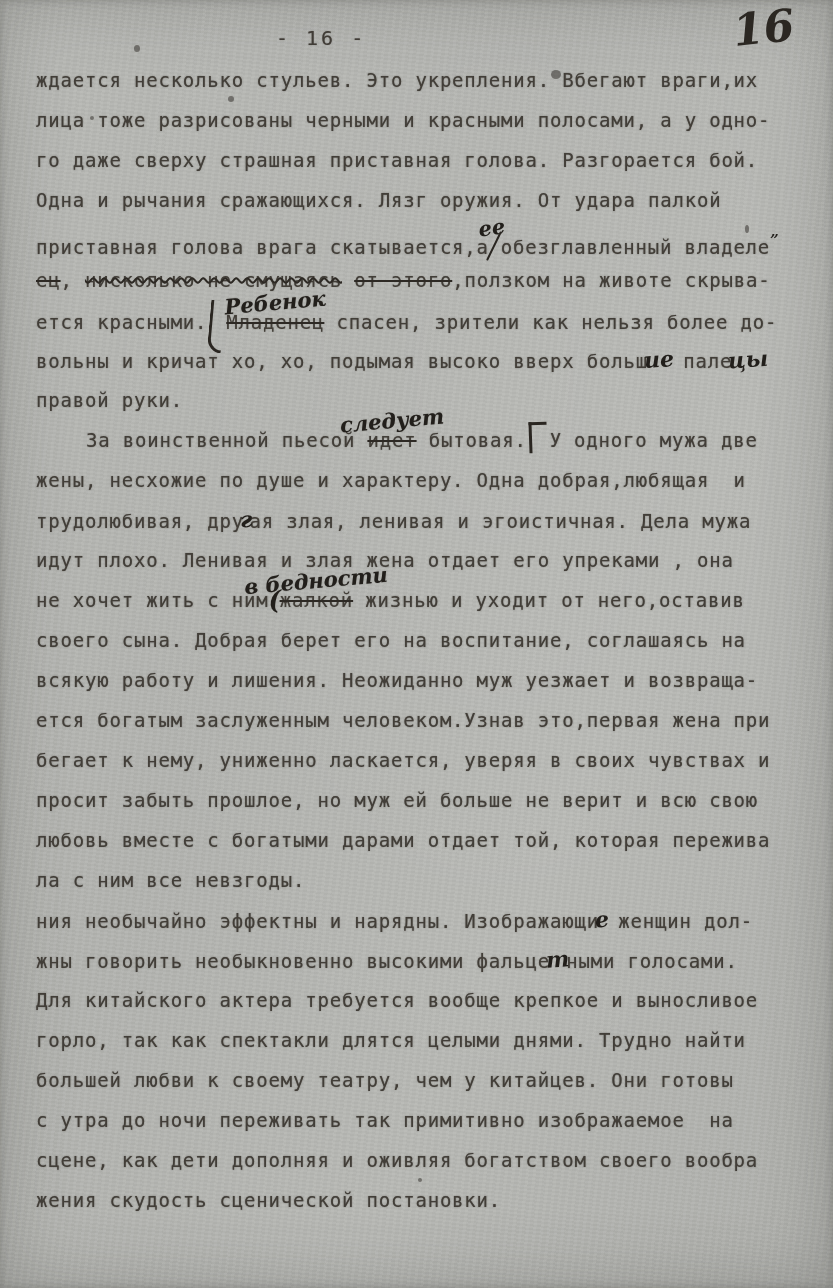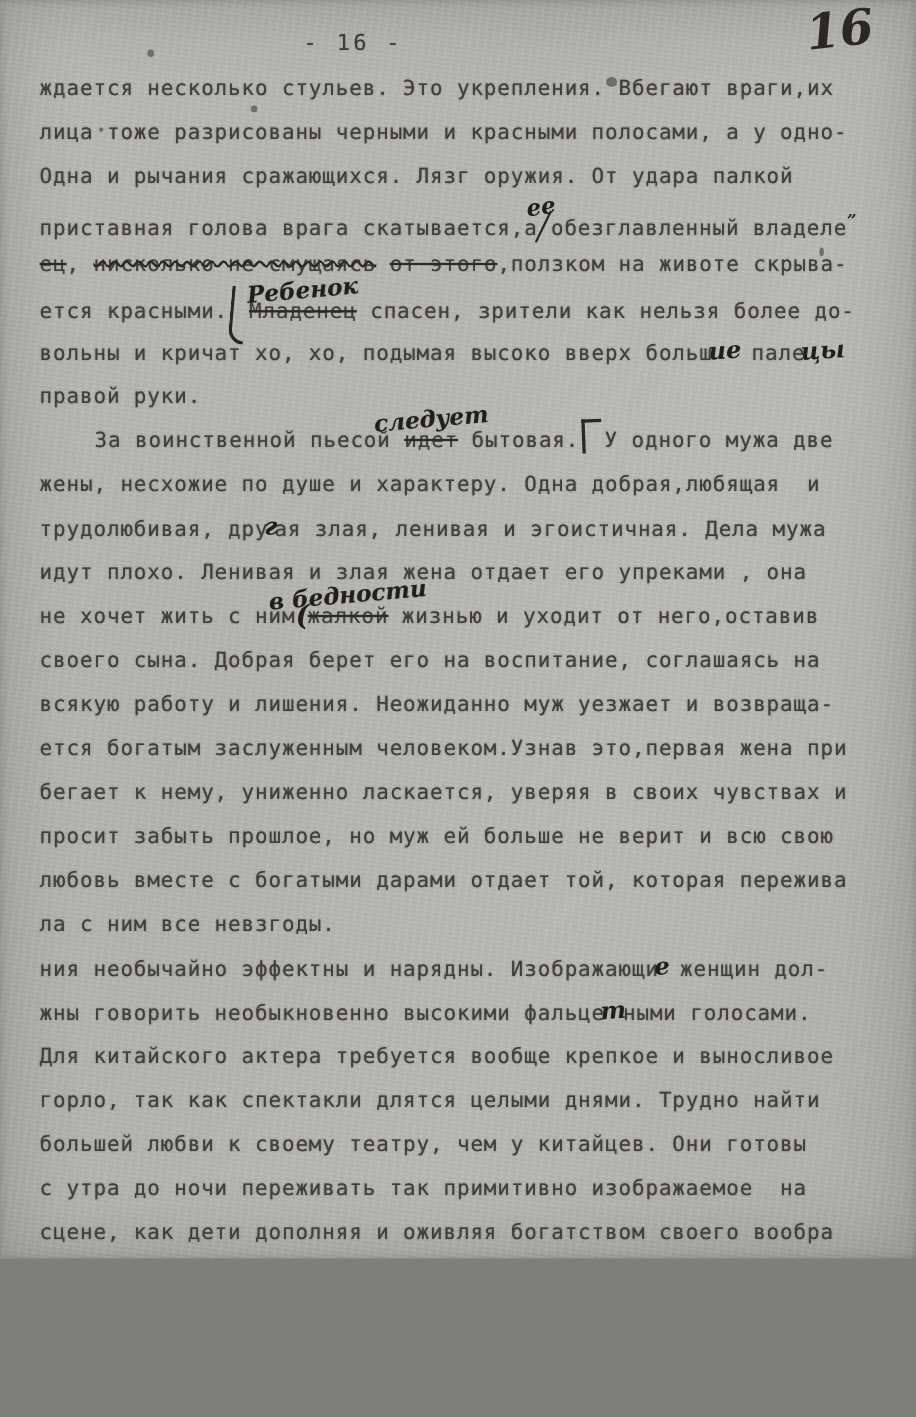--- a/index.html
+++ b/index.html
@@ -1,17 +1,17 @@
 <!DOCTYPE html>
 <html><head>
 <meta charset="utf-8">
 <style>
   html,body{margin:0;padding:0;background:#7e7e7a;}
   .paper{
-    position:relative;width:833px;height:1144px;overflow:hidden;
+    position:relative;width:833px;height:1288px;overflow:hidden;
     background:
       radial-gradient(ellipse at 60% 30%, rgba(255,255,255,.06), rgba(0,0,0,0) 60%),
       linear-gradient(115deg,#babbb7 0%,#b4b5b1 38%,#b9bab6 66%,#b0b1ad 100%);
     box-shadow:inset 0 0 70px rgba(62,62,56,.28), inset 0 0 8px rgba(50,50,45,.25);
     font-family:"DejaVu Sans Mono",monospace;
     text-decoration:underline;
   }
   .grain{
     position:absolute;inset:0;pointer-events:none;
     background:
@@ -76,20 +76,21 @@
 </head>
 <body>
 
 <div class="paper">
   <div class="grain"></div>
   <div class="typed-pagenum">- 16 -</div>
   <div class="hand-pagenum">16</div>
   <div class="lines" id="lines">
       <div class="line"><span class="typed">ждается несколько стульев. Это укрепления. Вбегают враги,их</span></div>
       <div class="line"><span class="typed">лица тоже разрисованы черными и красными полосами, а у одно-</span></div>
+      <div class="line"><span class="typed">го даже сверху страшная приставная голова. Разгорается бой.</span></div>
       <div class="line"><span class="typed">Одна и рычания сражающихся. Лязг оружия. От удара палкой</span></div>
       <div class="line"><span class="typed">приставная голова врага скатывается,а</span><span class="caret"><span class="above">ее</span></span><span class="typed">обезглавленный владеле</span><span class="hand mark">”</span></div>
       <div class="line"><span class="struck">ец</span><span class="typed">, </span><span class="struck wavy">нисколько не смущаясь</span><span class="typed"> </span><span class="struck">от этого</span><span class="typed">,ползком на животе скрыва-</span></div>
       <div class="line"><span class="typed">ется красными.</span><span class="bracket tall"></span><span class="struck">Младенец<span class="above">Ребенок</span></span><span class="typed"> спасен, зрители как нельзя более до-</span></div>
       <div class="line"><span class="typed">вольны и кричат хо, хо, подымая высоко вверх больш</span><span class="hand inline">ие</span><span class="typed"> пале</span><span class="hand inline">цы</span></div>
       <div class="line"><span class="typed">правой руки.</span></div>
       <div class="line indent"><span class="typed">За воинственной пьесой </span><span class="struck">идет<span class="above">следует</span></span><span class="typed"> бытовая.</span><span class="bracket top"></span><span class="typed">У одного мужа две</span></div>
       <div class="line"><span class="typed">жены, несхожие по душе и характеру. Одна добрая,любящая  и</span></div>
       <div class="line"><span class="typed">трудолюбивая, дру</span><span class="hand inline">г</span><span class="typed">ая злая, ленивая и эгоистичная. Дела мужа</span></div>
       <div class="line"><span class="typed">идут плохо. Ленивая и злая жена отдает его упреками , она</span></div>

